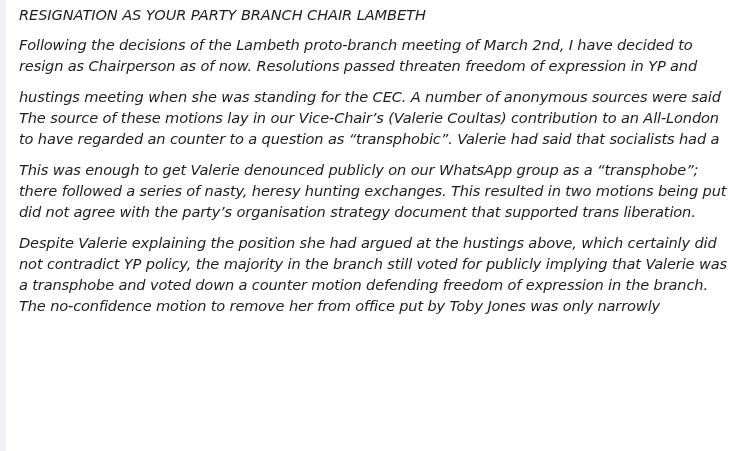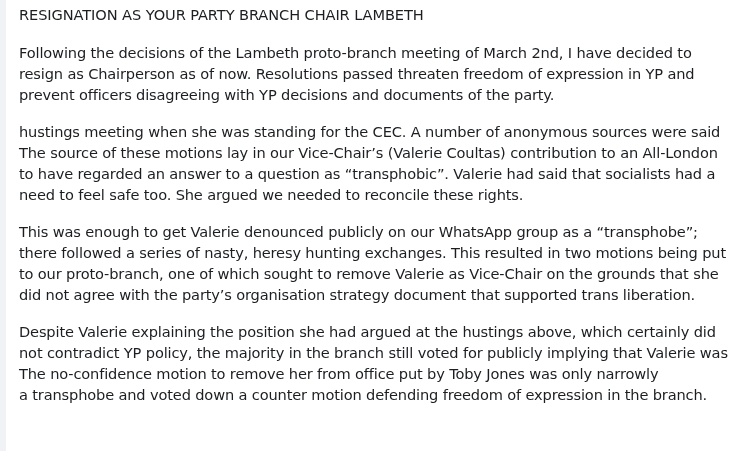--- a/index.html
+++ b/index.html
@@ -21,66 +21,64 @@
       top: 0;
       width: 6px;
       height: 451px;
       background: #f0f2f5;
     }
     .content {
       position: absolute;
       left: 19px;
       top: 4px;
       width: 718px;
+      font-style: italic;
     }
     .title {
       font-size: 14.6px;
       line-height: 22px;
       margin: 0 0 8px 0;
       letter-spacing: -0.1px;
       white-space: nowrap;
     }
     .para {
       font-size: 14.6px;
       line-height: 21px;
-      margin: 16px 0 10px 0;
+      margin: 8px 0 10px 0;
       letter-spacing: -0.15px;
     }
     .line {
       display: block;
       white-space: nowrap;
     }
   </style>
 </head>
 <body>
 
 <div class="left-strip"></div>
 
 <div class="content">
   <div class="title">RESIGNATION AS YOUR PARTY BRANCH CHAIR LAMBETH</div>
 
   <div class="para">
     <span class="line">Following the decisions of the Lambeth proto-branch meeting of March 2nd,  I have decided to</span>
     <span class="line">resign as Chairperson as of now. Resolutions passed threaten freedom of expression in YP and</span>
-    <span class="line">prevent officers disagreeing with YP decisions and documents of the party.</span>
   </div>
 
   <div class="para">
     <span class="line">hustings meeting when she was standing for the CEC. A number of anonymous sources were said</span>
     <span class="line">The source of these motions lay in our Vice-Chair’s (Valerie Coultas) contribution to an All-London</span>
-    <span class="line">to have regarded an answer to a question as “transphobic”. Valerie had said that socialists had a</span>
-    <span class="line">need to feel safe too. She argued we needed to reconcile these rights.</span>
+    <span class="line">to have regarded an counter to a question as “transphobic”. Valerie had said that socialists had a</span>
   </div>
 
   <div class="para">
     <span class="line">This was enough to get Valerie denounced publicly on our WhatsApp group as a “transphobe”;</span>
     <span class="line">there followed a series of nasty, heresy hunting exchanges. This resulted in two motions being put</span>
-    <span class="line">to our proto-branch, one of which sought to remove Valerie as Vice-Chair on the grounds that she</span>
     <span class="line">did not agree with the party’s organisation strategy document that supported trans liberation.</span>
   </div>
 
   <div class="para">
     <span class="line">Despite Valerie explaining the position she had argued at the hustings above, which certainly did</span>
     <span class="line">not contradict YP policy, the majority in the branch still voted for publicly implying that Valerie was</span>
+    <span class="line">a transphobe and voted down a counter motion defending freedom of expression in the branch.</span>
     <span class="line">The no-confidence motion to remove her from office put by Toby Jones was only narrowly</span>
-    <span class="line">a transphobe and voted down a counter motion defending freedom of expression in the branch.</span>
   </div>
 </div>
 
 </body></html>

